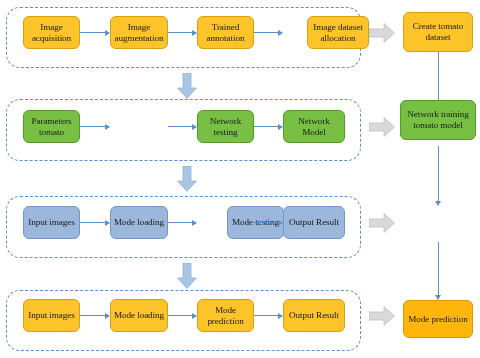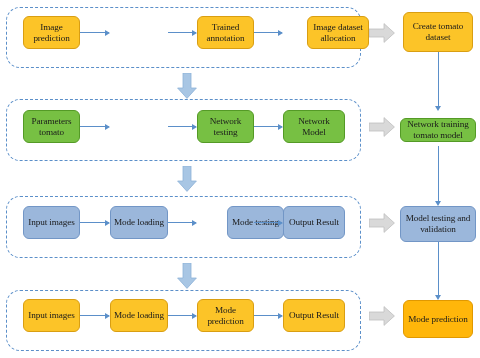--- a/index.html
+++ b/index.html
@@ -125,24 +125,27 @@
   }
 </style>
 </head>
 <body>
 
 <div id="diagram">
 
   <div class="dashed-group" style="left:6px; top:7px; width:355px; height:61px;"></div>
 
   <div class="node yellow" style="left:23px; top:16px; width:57px; height:33px;">
-    <span>Image prediction</span>
+    <span>Image acquisition</span>
   </div>
   <div class="hconn" style="left:80px; top:32px; width:29px;"></div>
 
+  <div class="node yellow" style="left:110px; top:16px; width:58px; height:33px;">
+    <span>Image augmentation</span>
+  </div>
   <div class="hconn" style="left:168px; top:32px; width:28px;"></div>
 
   <div class="node yellow" style="left:197px; top:16px; width:57px; height:33px;">
     <span>Trained annotation</span>
   </div>
   <div class="hconn" style="left:254px; top:32px; width:28px;"></div>
 
   <div class="node yellow" style="left:283px; top:16px; width:62px; height:33px;margin-left:24px;">
     <span>Image dataset allocation</span>
   </div>
@@ -182,21 +185,21 @@
   <div class="node green" style="left:283px; top:110px; width:62px; height:33px;">
     <span>Network Model</span>
   </div>
 
   <div class="block-arrow-right" style="left:369px; top:117px;">
     <svg viewBox="0 0 26 20" preserveAspectRatio="none">
       <polygon points="0,6 15,6 15,0.6 25.4,10 15,19.4 15,14 0,14" fill="#D9D9D9" stroke="#BFBFBF" stroke-width="0.8"></polygon>
     </svg>
   </div>
 
-  <div class="node green" style="left:400px; top:118px; width:76px; height:24px;">
+  <div class="node green" style="left:400px; top:100px; width:76px; height:40px;">
     <span>Network training tomato model</span>
   </div>
 
   <div class="vconn" style="left:438px; top:146px; height:55px;"></div>
 
   <div class="block-arrow-down" style="left:177px; top:166px;">
     <svg viewBox="0 0 20 26" preserveAspectRatio="none">
       <polygon points="6,0 14,0 14,15 19.4,15 10,25.4 0.6,15 6,15" fill="#A8C6E4" stroke="#8EB3D8" stroke-width="0.8"></polygon>
     </svg>
   </div>
@@ -221,23 +224,20 @@
   <div class="node blue" style="left:283px; top:206px; width:62px; height:33px;">
     <span>Output Result</span>
   </div>
 
   <div class="block-arrow-right" style="left:369px; top:213px;">
     <svg viewBox="0 0 26 20" preserveAspectRatio="none">
       <polygon points="0,6 15,6 15,0.6 25.4,10 15,19.4 15,14 0,14" fill="#D9D9D9" stroke="#BFBFBF" stroke-width="0.8"></polygon>
     </svg>
   </div>
 
-  <div class="node blue" style="left:400px; top:206px; width:76px; height:36px;">
-    <span>Model testing and validation</span>
-  </div>
 
   <div class="vconn" style="left:438px; top:242px; height:53px;"></div>
 
   <div class="block-arrow-down" style="left:177px; top:263px;">
     <svg viewBox="0 0 20 26" preserveAspectRatio="none">
       <polygon points="6,0 14,0 14,15 19.4,15 10,25.4 0.6,15 6,15" fill="#A8C6E4" stroke="#8EB3D8" stroke-width="0.8"></polygon>
     </svg>
   </div>
 
   <div class="dashed-group" style="left:6px; top:290px; width:355px; height:61px;"></div>

